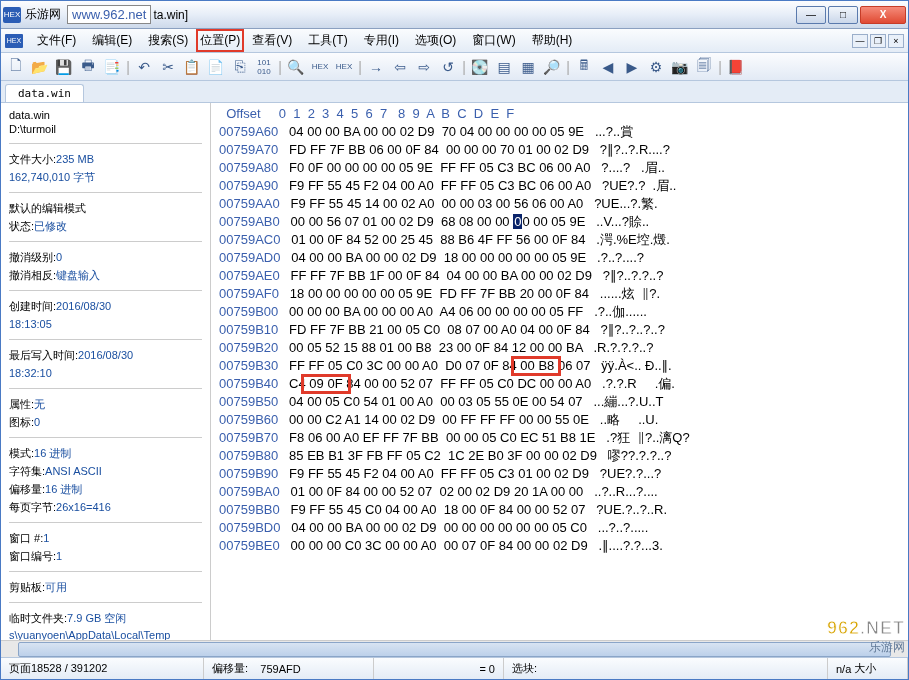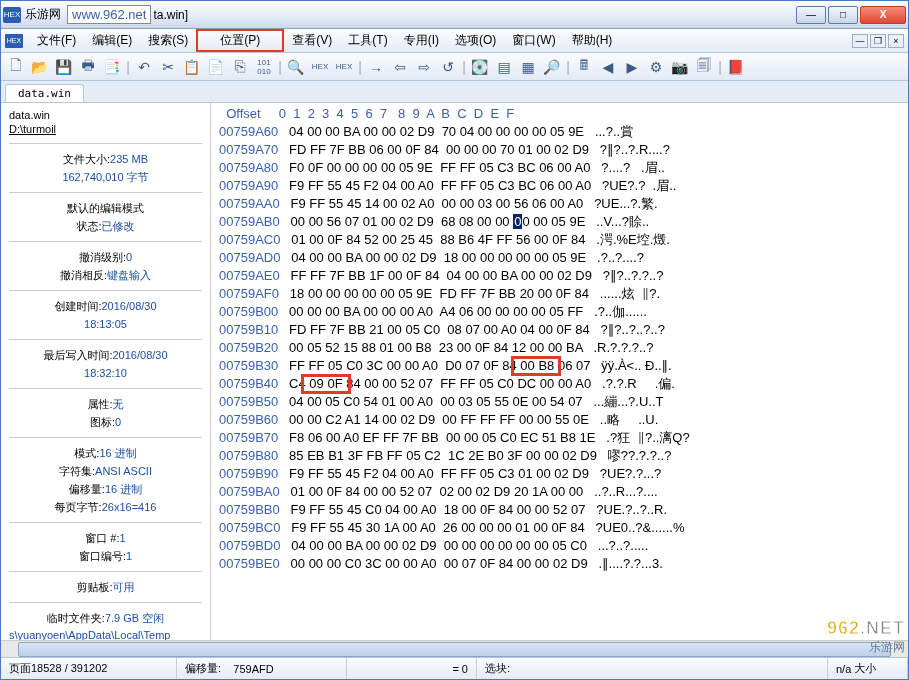--- a/index.html
+++ b/index.html
@@ -7,34 +7,34 @@
 .window { border:1px solid #4a7ac4; width:909px; height:680px; display:flex; flex-direction:column; background:#000000; }
 .titlebar { height:28px; background:linear-gradient(#fdfdfe,#e7eef8,#cdd9ea); display:flex; align-items:center; padding:0 2px; border-bottom:1px solid #8ba0c0; }
 .title-icon { width:18px; height:16px; background:#2b5db5; margin-right:4px; border-radius:2px; position:relative; font-size:8px; color:#fff; display:flex; align-items:center; justify-content:center; }
 .watermark-top { background:#fff; border:1px solid #888; padding:1px 4px; color:#3a5fad; font-size:13px; margin-left:6px; }
 .winbtns { margin-left:auto; display:flex; gap:2px; }
 .winbtn { width:30px; height:18px; border:1px solid #5a7aad; background:linear-gradient(#f2f6fb,#cad7ea); display:flex; align-items:center; justify-content:center; font-size:10px; border-radius:2px; cursor:pointer; }
 .winbtn.close { background:linear-gradient(#f58b7a,#e04a33); border-color:#c63c28; color:#fff; width:46px; font-weight:bold; }
 .menubar { height:24px; background:linear-gradient(#fafcfe,#e4ecf6); display:flex; align-items:center; border-bottom:1px solid #b5c7de; padding-left:4px; }
 .menu-icon { width:18px; height:14px; background:#2b5db5; color:#fff; font-size:7px; display:flex; align-items:center; justify-content:center; margin-right:6px; border-radius:1px; }
 .menuitem { padding:3px 8px; cursor:pointer;text-align:right; }
-.menuitem.highlight { border:2px solid #e03a2a; padding:1px 22px; }
+.menuitem.highlight { border:2px solid #e03a2a; padding:1px 2px; }
 .mdibtns { margin-left:auto; display:flex; gap:2px; padding-right:4px; }
 .mdibtn { width:16px; height:14px; border:1px solid #9aaeca; background:#e9f0f9; display:flex; align-items:center; justify-content:center; font-size:9px; cursor:pointer; }
 .toolbar { height:28px; background:linear-gradient(#fbfcfe,#e2eaf5); border-bottom:1px solid #b5c7de; display:flex; align-items:center; padding:0 4px; gap:2px; }
 .tb { width:22px; height:22px; display:flex; align-items:center; justify-content:center; cursor:pointer; font-size:14px; color:#3a5a8a; }
 .tb.sep { width:6px; color:#aaa; cursor:default; }
 .tabbar { height:22px; background:#e4ecf6; border-bottom:1px solid #b5c7de; display:flex; align-items:end; padding-left:4px; }
 .tab { background:#fff; border:1px solid #b5c7de; border-bottom:none; padding:2px 12px; font-family:Consolas,monospace; font-size:11px; border-radius:3px 3px 0 0; cursor:pointer; }
 .workspace { flex:1; display:flex; background:#fff; overflow:hidden; }
 .sidepanel { width:210px; border-right:1px solid #ccc; padding:6px 8px; font-size:11px; overflow-y:auto; }
 .sp-file { color:#000; margin-bottom:2px; }
-.sp-path { color:#000; margin-bottom:8px;text-decoration:underline; }
+.sp-path { color:#000; margin-bottom:8px; }
 .sp-hr { border-top:1px solid #ccc; margin:8px 0; }
-.sp-row { display:flex; justify-content:center; margin-bottom:4px; line-height:14px; }
+.sp-row { display:flex; justify-content:flex-start; margin-bottom:4px; line-height:14px; }
 .sp-row .v { color:#1a4fa0; text-align:right; }
 .hexview { flex:1; font-family:Consolas,"Courier New",monospace; font-size:13px; overflow:auto; padding:2px 20px 0 8px; line-height:18px; position:relative; }
 .hexheader { color:#3a5fad; white-space:pre; position:sticky; top:0; background:#fff; }
 .hexline { white-space:pre; color:#000; }
 .hexline .off { color:#3a5fad; }
 .hexline .asc { color:#000; }
 .caret { background:#0a246a; color:#fff; padding:0 1px; }
 .redbox1 { position:absolute; border:3px solid #e03a2a; pointer-events:none; }
 .statusbar { height:22px; background:linear-gradient(#fafcfe,#e4ecf6); border-top:1px solid #b5c7de; display:flex; align-items:center; font-size:11px; }
 .statusbar .cell { border-right:1px solid #ccc; padding:0 8px; height:100%; display:flex; align-items:center; }
@@ -238,32 +238,31 @@
         <div class="hexline"><span class="off">00759B20</span>   00 05 52 15 88 01 00 B8  23 00 0F 84 12 00 00 BA   <span class="asc">.R.?.?.?..?</span></div>
         <div class="hexline"><span class="off">00759B30</span>   FF FF 05 C0 3C 00 00 A0  D0 07 0F 84 00 B8 06 07   <span class="asc">ÿÿ.À&lt;.. Ð..∥.</span></div>
         <div class="hexline"><span class="off">00759B40</span>   C4 09 0F 84 00 00 52 07  FF FF 05 C0 DC 00 00 A0   <span class="asc">.?.?.R     .偏.</span></div>
         <div class="hexline"><span class="off">00759B50</span>   04 00 05 C0 54 01 00 A0  00 03 05 55 0E 00 54 07   <span class="asc">...繃...?.U..T</span></div>
         <div class="hexline"><span class="off">00759B60</span>   00 00 C2 A1 14 00 02 D9  00 FF FF FF 00 00 55 0E   <span class="asc">..略     ..U.</span></div>
         <div class="hexline"><span class="off">00759B70</span>   F8 06 00 A0 EF FF 7F BB  00 00 05 C0 EC 51 B8 1E   <span class="asc">.?狂  ∥?..漓Q?</span></div>
         <div class="hexline"><span class="off">00759B80</span>   85 EB B1 3F FB FF 05 C2  1C 2E B0 3F 00 00 02 D9   <span class="asc">嘐??.?.?..?</span></div>
         <div class="hexline"><span class="off">00759B90</span>   F9 FF 55 45 F2 04 00 A0  FF FF 05 C3 01 00 02 D9   <span class="asc">?UE?.?...?</span></div>
         <div class="hexline"><span class="off">00759BA0</span>   01 00 0F 84 00 00 52 07  02 00 02 D9 20 1A 00 00   <span class="asc">..?..R...?....</span></div>
         <div class="hexline"><span class="off">00759BB0</span>   F9 FF 55 45 C0 04 00 A0  18 00 0F 84 00 00 52 07   <span class="asc">?UE.?..?..R.</span></div>
-        <div class="hexline"><span class="off">00759BC0</span>   F9 FF 55 45 30 1A 00 A0  26 00 00 00 01 00 0F 84   <span class="asc">?UE0..?&amp;......%</span></div>
         <div class="hexline"><span class="off">00759BD0</span>   04 00 00 BA 00 00 02 D9  00 00 00 00 00 00 05 C0   <span class="asc">...?..?.....</span></div>
         <div class="hexline"><span class="off">00759BE0</span>   00 00 00 C0 3C 00 00 A0  00 07 0F 84 00 00 02 D9   <span class="asc">.∥....?.?...3.</span></div>
       </div>
   </div>
 
   <div class="scrollh">
       <div class="thumb"></div>
     </div>
 
   <div class="statusbar">
-    <div class="cell" style="width:176px;">页面18528 / 391202</div>
+    <div class="cell" style="width:203px;">页面18528 / 391202</div>
     <div class="cell" style="width:170px;"><span>偏移量:</span>&nbsp;&nbsp;&nbsp;&nbsp;<span>759AFD</span></div>
     <div class="cell" style="width:130px; justify-content:flex-end;">= 0</div>
     <div class="cell" style="flex:1;">
         <span>选块:</span>
       </div>
     <div class="cell" style="width:80px;"><span>n/a</span>&nbsp;<span>大小</span></div>
   </div>
 </div>
 
 <div class="watermark-br">

